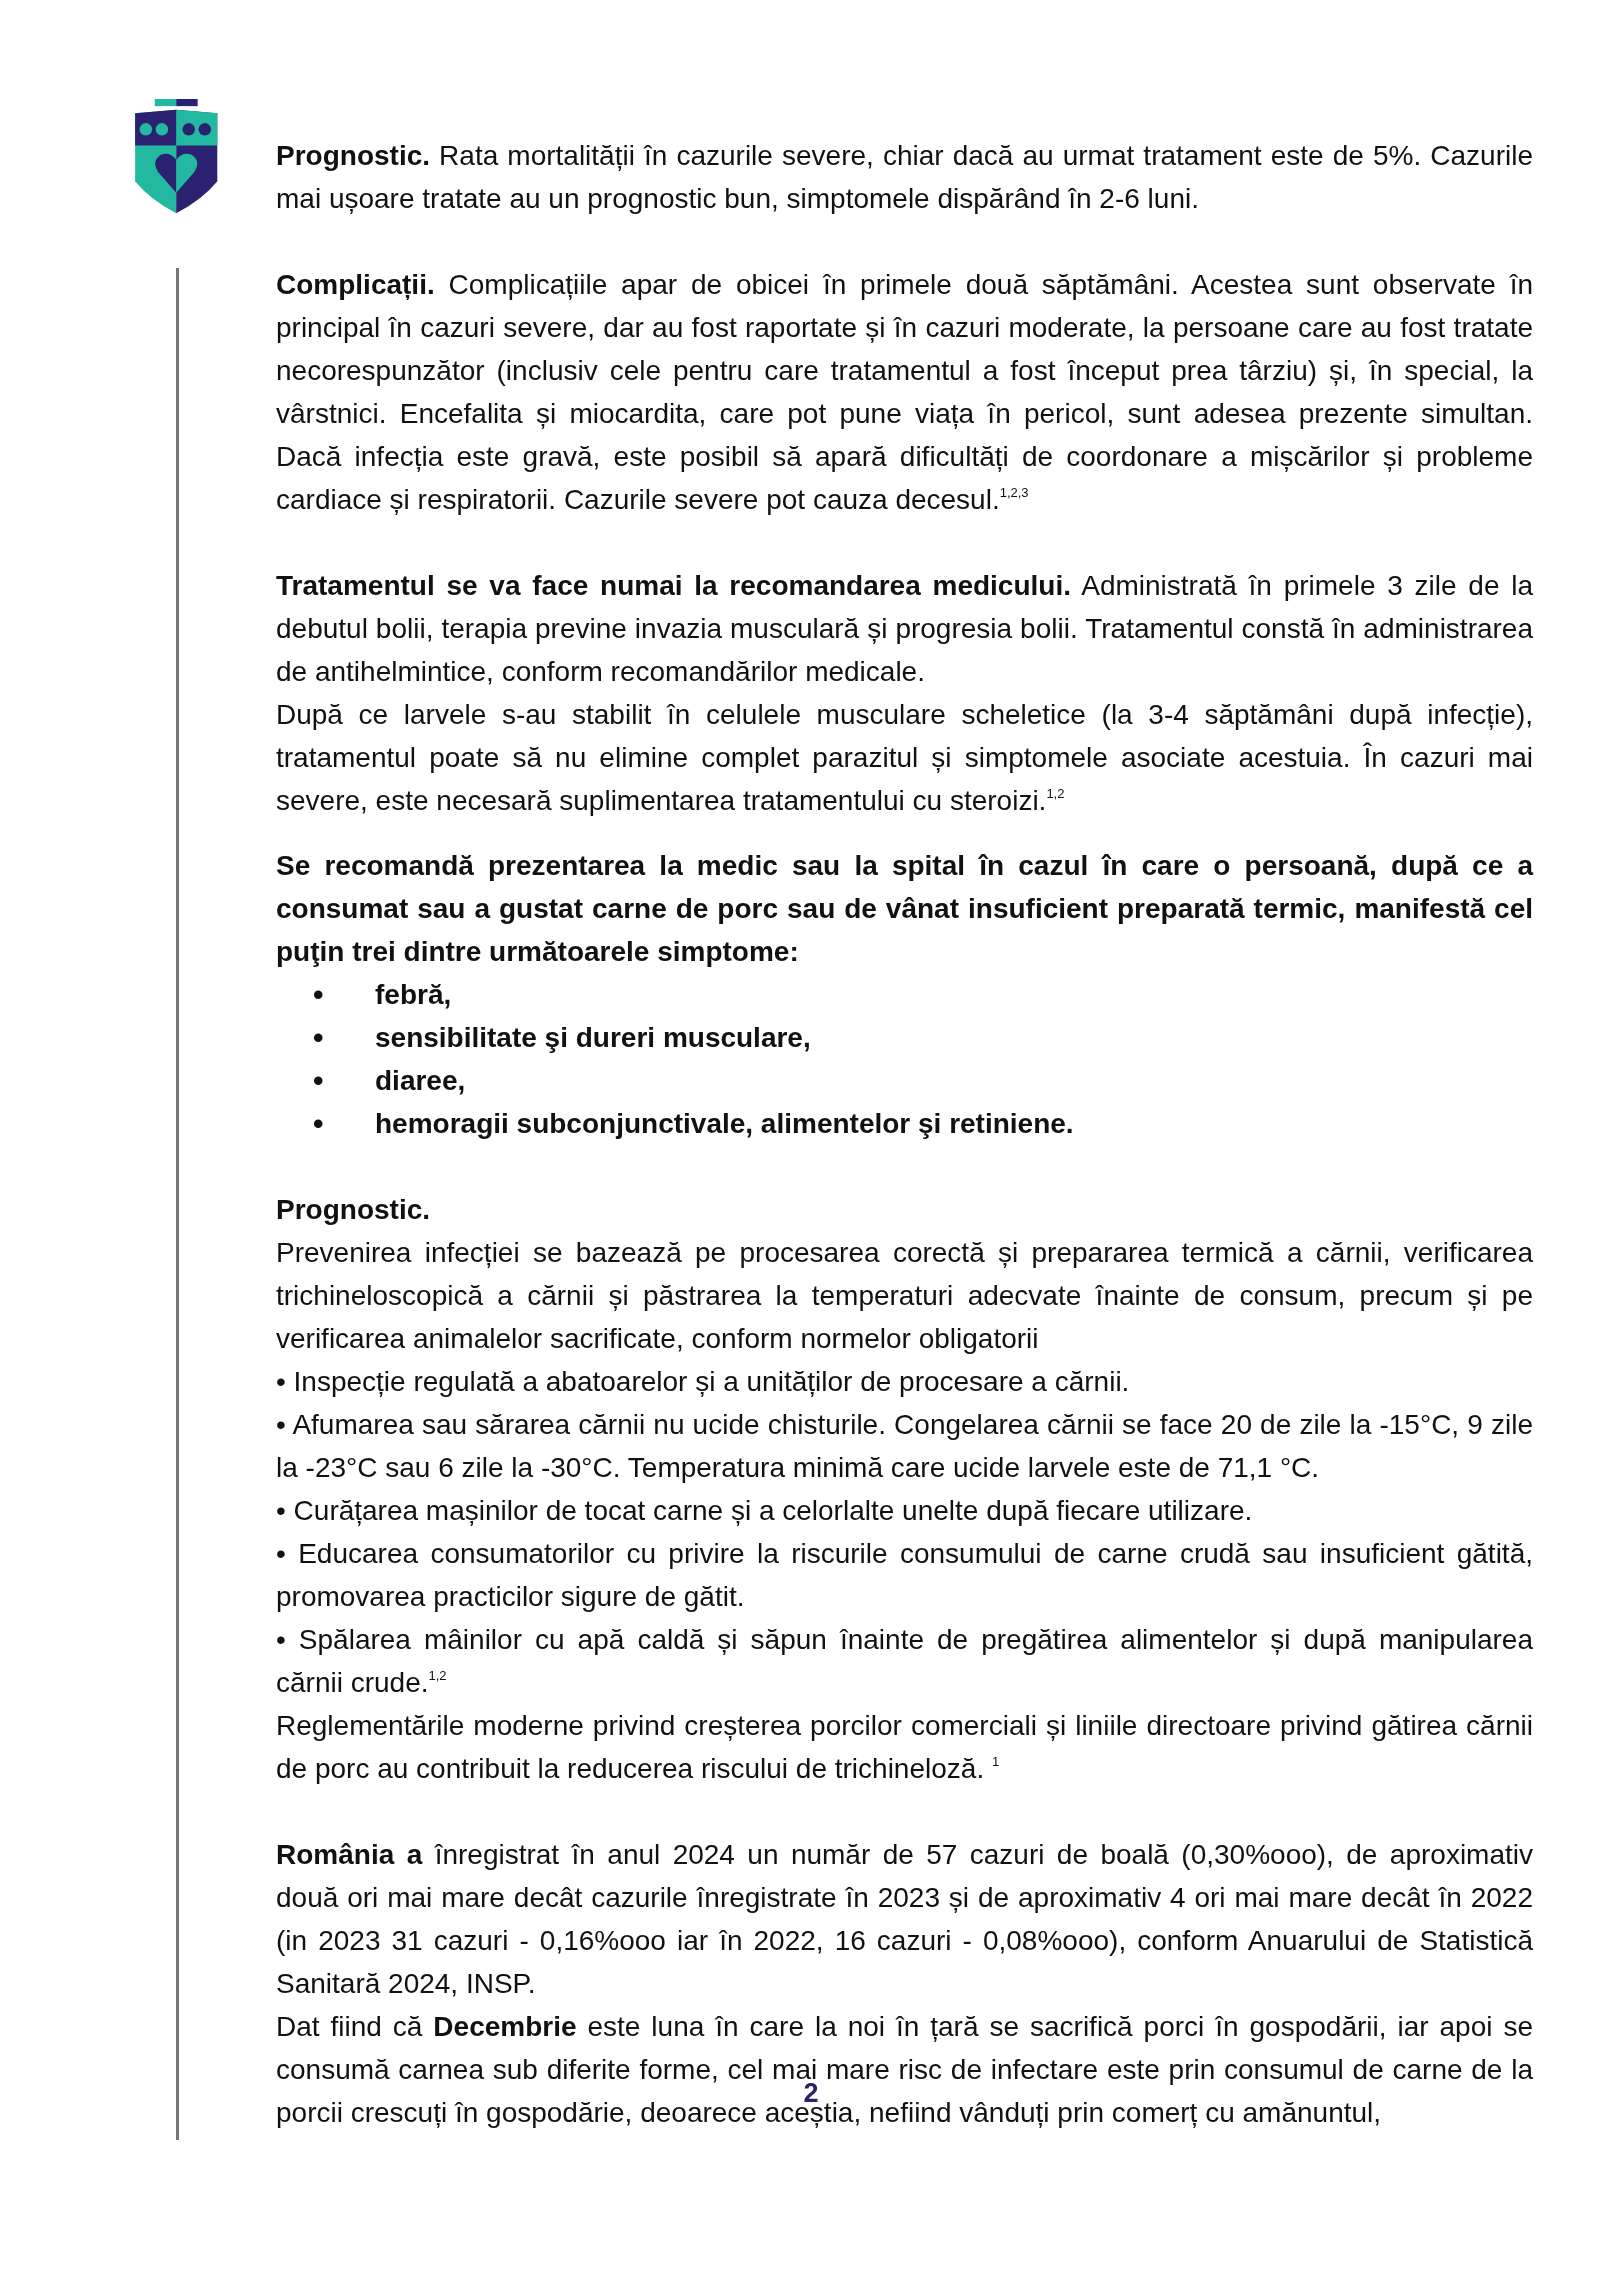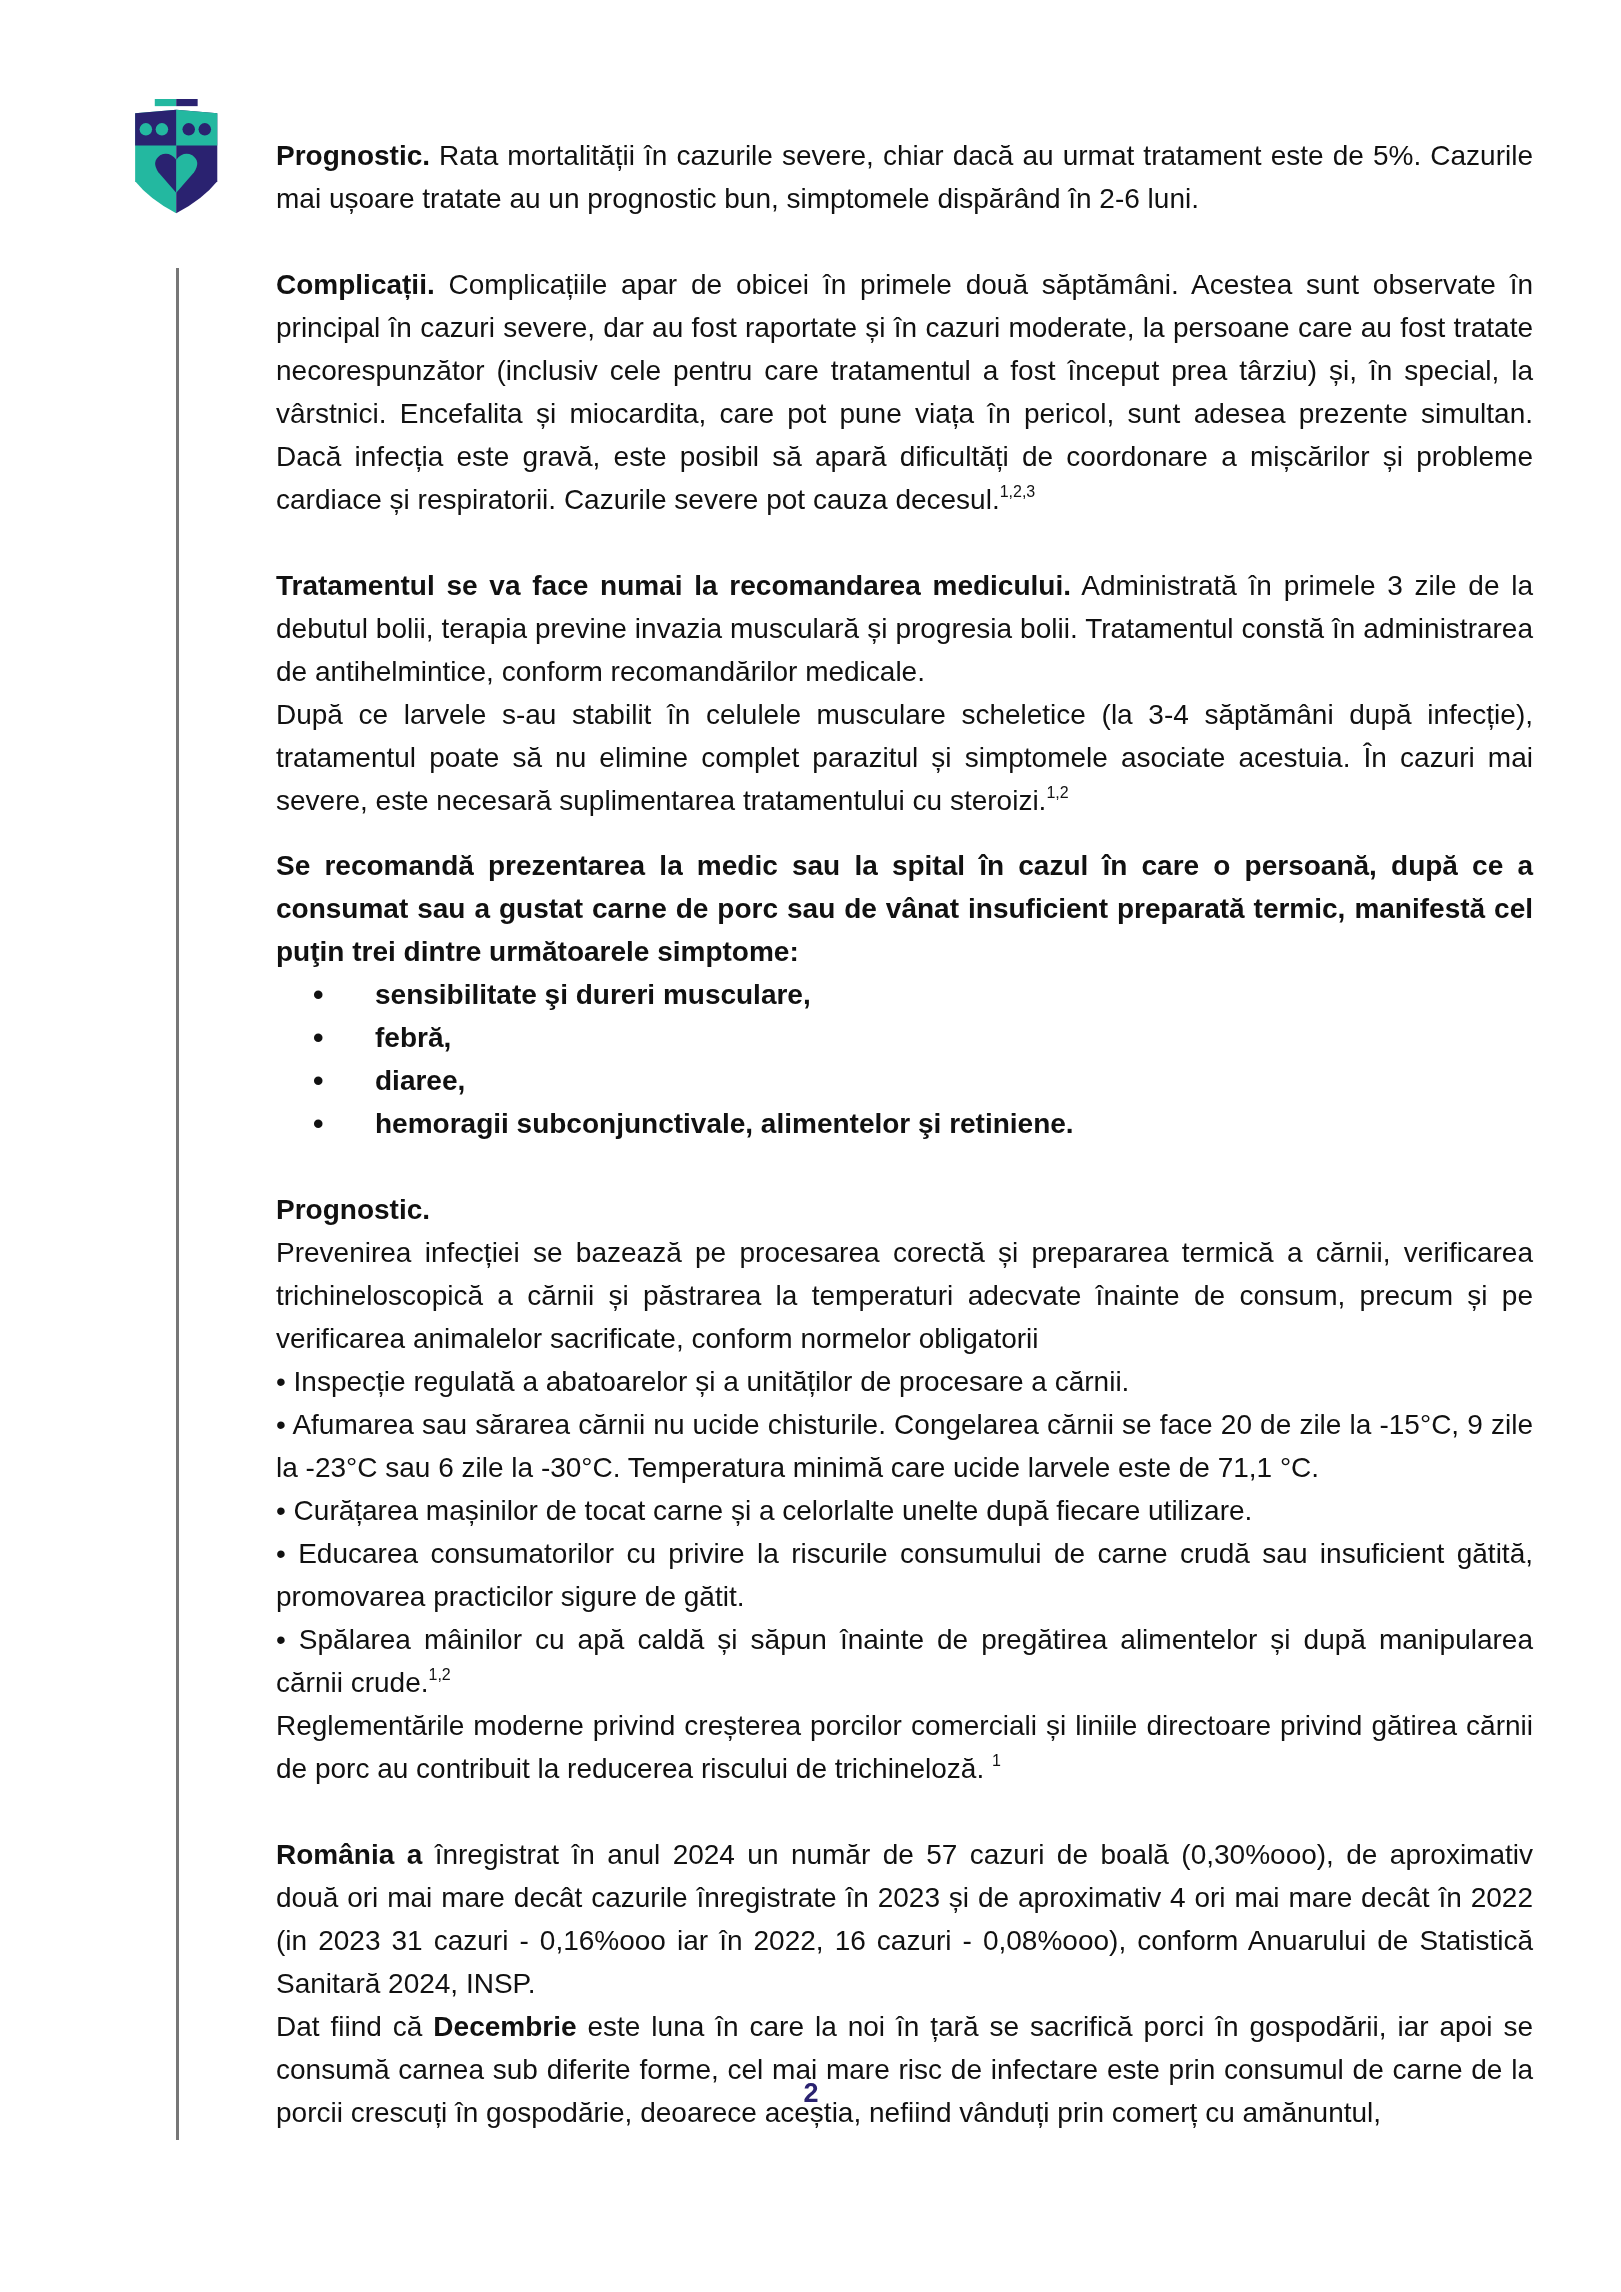--- a/index.html
+++ b/index.html
@@ -5,21 +5,21 @@
   html, body { margin: 0; padding: 0; background: #ffffff; }
   body { width: 1622px; height: 2293px; position: relative; overflow: hidden;
          font-family: "Liberation Sans", sans-serif; color: #111111; }
   .logo { position: absolute; left: 133px; top: 99px; width: 90px; height: 125px; }
   .vline { position: absolute; left: 176px; top: 268px; width: 2.7px; height: 1872px; background: #777777; }
   .content { position: absolute; left: 276px; top: 134px; width: 1257px;
              font-size: 28px; line-height: 43px; text-align: justify; }
   .content p { margin: 0; }
   .gap { height: 43px; }
   b, .bold { font-weight: bold; }
-  sup { font-size: 16px; line-height: 0; vertical-align: 11.6px; }
+  sup { font-size: 13px; line-height: 0; vertical-align: 11.6px; }
   ul.symptoms { margin: 0; padding: 0 0 0 99px; list-style: none; font-weight: bold; }
   ul.symptoms li { position: relative; line-height: 43px; }
   ul.symptoms li::before { content: "\2022"; position: absolute; left: -62px; font-size: 30px; }
   .bullet-line { margin: 0; }
   .page-num { position: absolute; left: 0; width: 1622px; top: 2078px; text-align: center;
               color: #2a2270; font-weight: bold; font-size: 27px; }
 </style>
 </head>
 <body>
 
@@ -50,22 +50,22 @@
 
   <p><b>Complicații.</b><span> Complicațiile apar de obicei în primele două săptămâni. Acestea sunt observate în principal în cazuri severe, dar au fost raportate și în cazuri moderate, la persoane care au fost tratate necorespunzător (inclusiv cele pentru care tratamentul a fost început prea târziu) și, în special, la vârstnici. Encefalita și miocardita,  care pot pune viața în pericol, sunt adesea prezente simultan. Dacă infecția este gravă, este posibil să apară dificultăți de coordonare a mișcărilor și probleme cardiace și respiratorii. Cazurile severe pot cauza decesul.</span><sup>1,2,3</sup></p>
 
   <div class="gap"></div>
 
   <p><b>Tratamentul se va face numai la recomandarea medicului.</b><span> Administrată în primele 3 zile de la debutul bolii, terapia previne invazia musculară și progresia bolii. Tratamentul constă în administrarea de antihelmintice, conform recomandărilor medicale.</span></p>
   <p><span>După ce larvele s-au stabilit în celulele musculare scheletice (la 3-4 săptămâni după infecție), tratamentul poate să nu elimine complet parazitul și simptomele asociate acestuia. În cazuri mai severe, este necesară suplimentarea tratamentului cu steroizi.</span><sup>1,2</sup></p>
   <p class="bold" style="margin-top:22px;">Se recomandă prezentarea la medic sau la spital în cazul în care o persoană, după ce a consumat sau a gustat carne de porc sau de vânat insuficient preparată termic, manifestă cel puţin trei dintre următoarele simptome:</p>
 
   <ul class="symptoms">
+    <li>febră,</li>
     <li>sensibilitate şi dureri musculare,</li>
-    <li>febră,</li>
     <li>diaree,</li>
     <li>hemoragii subconjunctivale, alimentelor şi retiniene.</li>
   </ul>
 
   <div class="gap"></div>
 
   <p class="bold">Prognostic.</p>
   <p>Prevenirea infecției se bazează pe procesarea corectă și prepararea termică a cărnii, verificarea trichineloscopică a cărnii și păstrarea la temperaturi adecvate înainte de consum, precum și pe verificarea animalelor sacrificate, conform normelor obligatorii</p>
   <p class="bullet-line">• Inspecție regulată a abatoarelor și a unităților de procesare a cărnii.</p>
   <p class="bullet-line">• Afumarea sau sărarea cărnii nu ucide chisturile. Congelarea cărnii se face 20 de zile la -15°C, 9 zile la -23°C sau 6 zile la -30°C. Temperatura minimă care ucide larvele este de 71,1 °C.</p>

